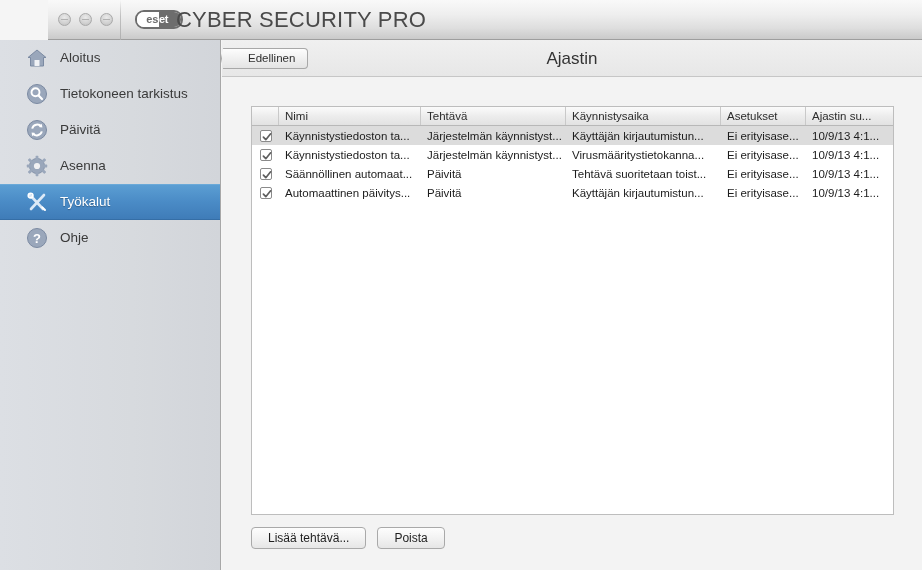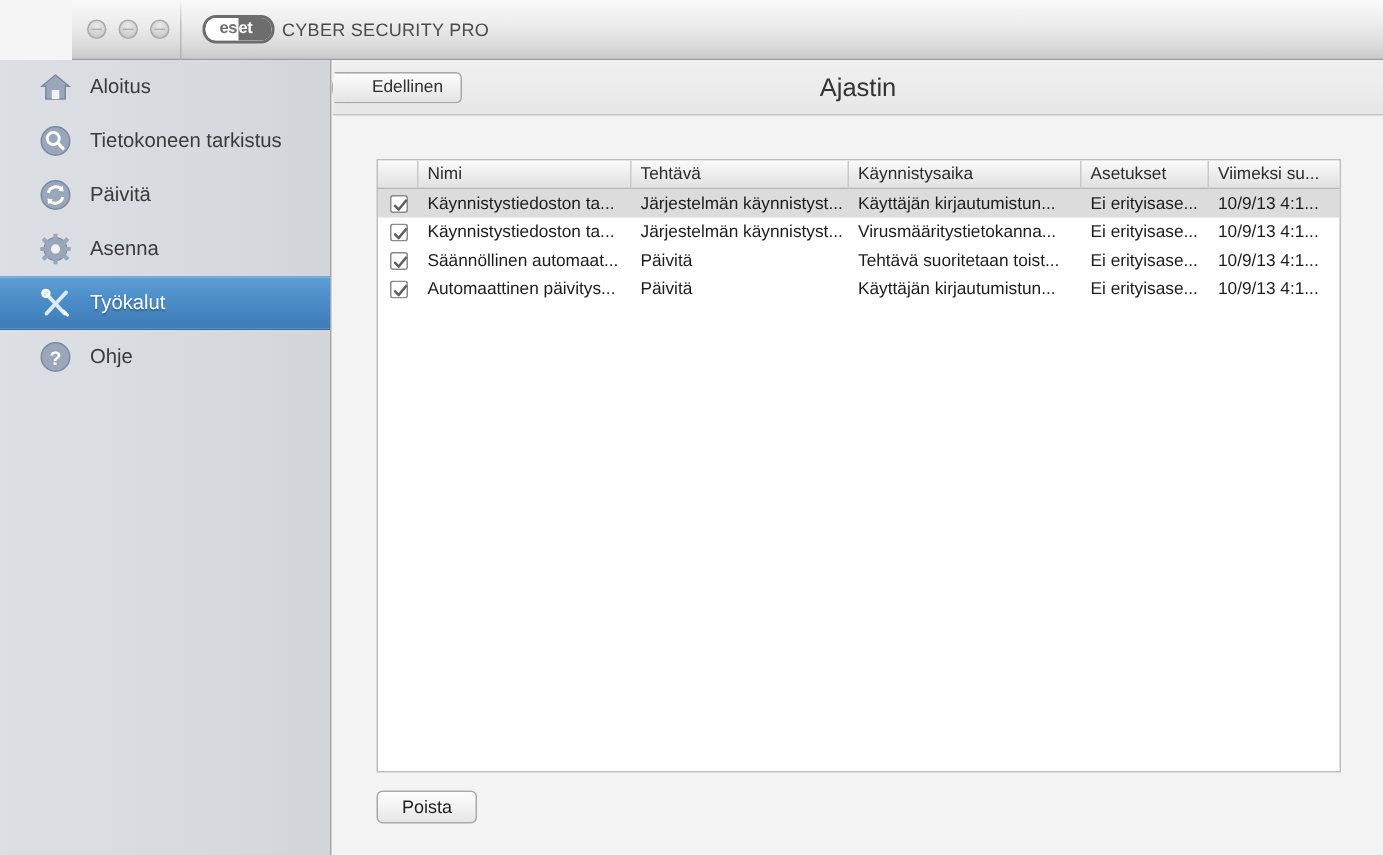--- a/index.html
+++ b/index.html
@@ -91,22 +91,22 @@
     font-size: 11px;
     font-weight: bold;
     line-height: 15px;
     text-align: left;
     padding-left: 0;
     box-sizing: border-box;
     letter-spacing: -0.3px;
   }
   .app-title {
     position: absolute;
-    left: 140px; top: 10px;
-    font-size: 12px;
+    left: 128px; top: 10px;
+    font-size: 22px;
     color: #4a4a4a;
     letter-spacing: 0.2px;
     line-height: 20px;
   }
   .status-group {
     position: absolute;
     right: 8px; top: 6px;
     display: flex;
     align-items: center;
     gap: 4px;
@@ -412,21 +412,21 @@
       <div class="pane-title">Ajastin</div>
     </div>
 
     <div class="table-panel">
       <div class="thead" id="table-head">
           <div class="th c0"></div>
           <div class="th c1">Nimi</div>
           <div class="th c2">Tehtävä</div>
           <div class="th c3">Käynnistysaika</div>
           <div class="th c4">Asetukset</div>
-          <div class="th c5">Viimeksi su...</div>
+          <div class="th c5">Ajastin su...</div>
         </div>
       <div id="table-body">
           <div class="trow sel">
             <div class="td c0">
               <span class="chk">
                 <svg width="10" height="10" viewBox="0 0 10 10">
                   <path d="M1.4 5.2 L3.8 7.7 L8.6 1.8" stroke="#5e5e5e" stroke-width="1.7" fill="none" stroke-linecap="round" stroke-linejoin="round"></path>
                 </svg>
               </span>
             </div>
@@ -475,17 +475,18 @@
             <div class="td c1">Automaattinen päivitys...</div>
             <div class="td c2">Päivitä</div>
             <div class="td c3">Käyttäjän kirjautumistun...</div>
             <div class="td c4">Ei erityisase...</div>
             <div class="td c5">10/9/13 4:1...</div>
           </div>
         </div>
     </div>
 
     <div class="footer-buttons" id="footer-buttons">
+        <div class="btn">Lisää tehtävä...</div>
         <div class="btn">Poista</div>
       </div>
   </div>
 
 </div>
 
 </body></html>

